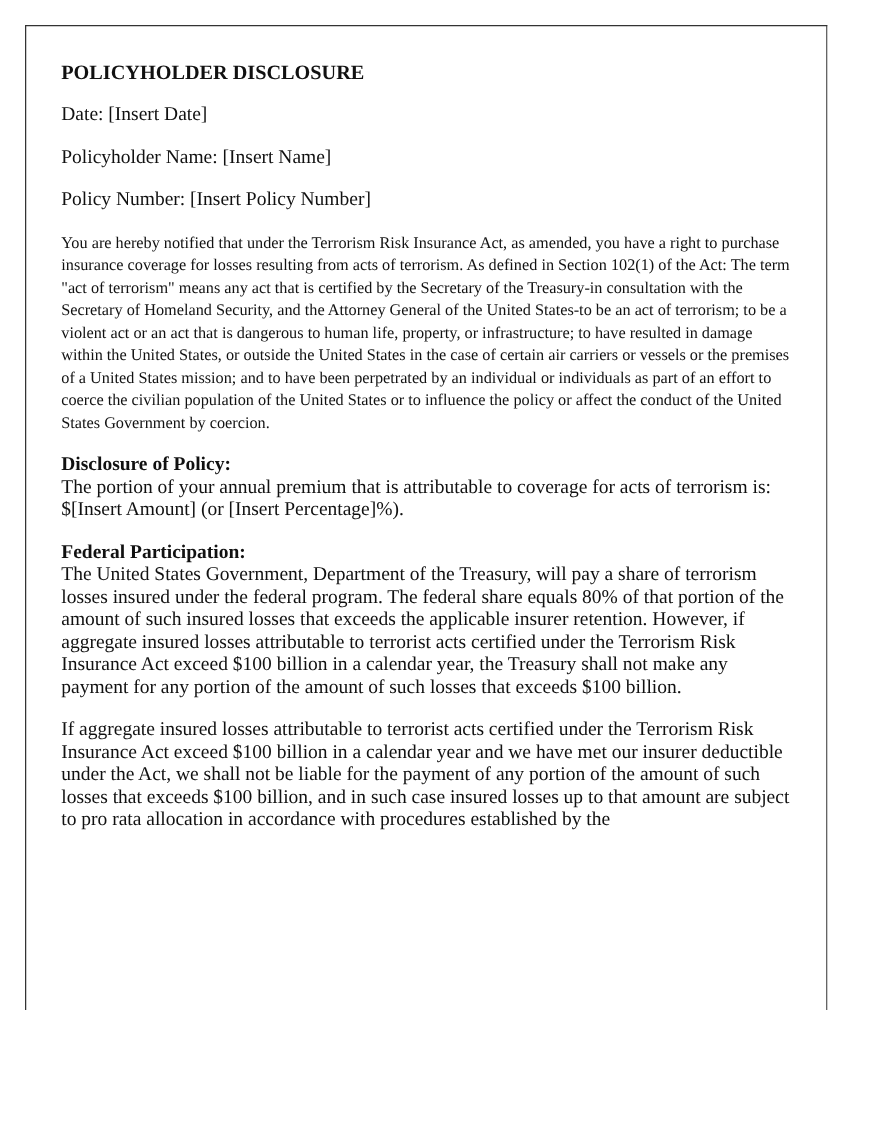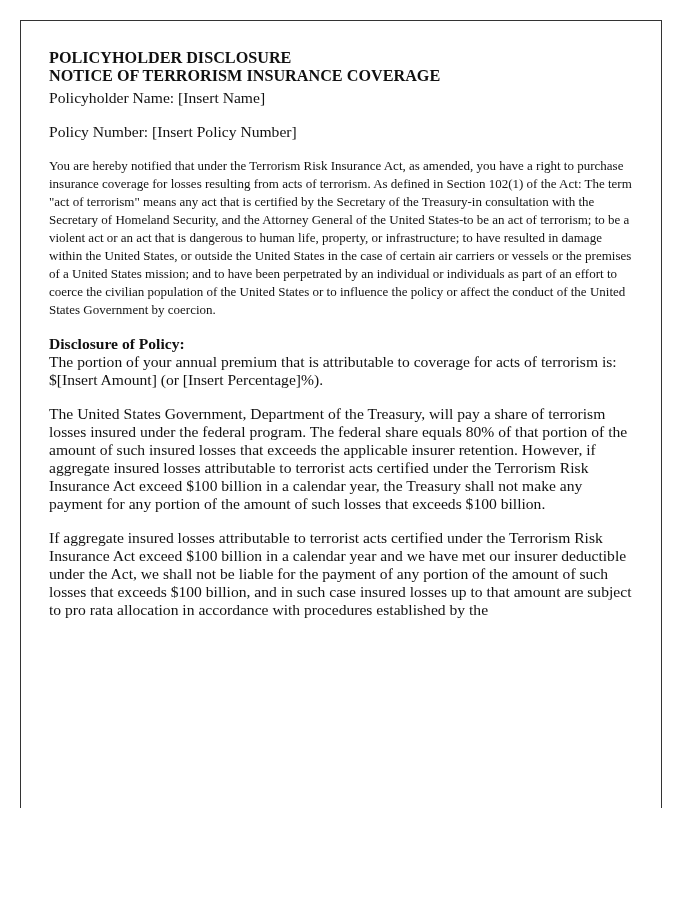--- a/index.html
+++ b/index.html
@@ -29,21 +29,21 @@
       min-height: 1100px;
       border: 1px solid #333333;
       border-bottom: none;
       padding: 28px 28px 0 28px;
       background: #ffffff;
     }
     .title {
       font-weight: bold;
       font-size: 16.2px;
       line-height: 18px;
-      margin: 0 0 4px 0;
+      margin: 0 0 16px 0;
     }
     .title div { margin: 0; }
     .field {
       font-size: 15.6px;
       line-height: 18px;
       margin: 0 0 16px 0;
     }
     .para {
       font-size: 13px;
       line-height: 18px;
@@ -63,35 +63,36 @@
     }
   </style>
 </head>
 <body>
 
 <div class="page-clip">
   <div class="page">
 
     <div class="title">
       <div>POLICYHOLDER DISCLOSURE</div>
-      <div>NOTICE OF TERRORISM INSURANCE COVERAGE</div>
     </div>
 
+    <div class="field">Date: [Insert Date]</div>
     <div class="field">Policyholder Name: [Insert Name]</div>
     <div class="field">Policy Number: [Insert Policy Number]</div>
 
     <div class="para">You are hereby notified that under the Terrorism Risk Insurance Act, as amended, you have a right to purchase insurance coverage for losses resulting from acts of terrorism. As defined in Section 102(1) of the Act: The term "act of terrorism" means any act that is certified by the Secretary of the Treasury-in consultation with the Secretary of Homeland Security, and the Attorney General of the United States-to be an act of terrorism; to be a violent act or an act that is dangerous to human life, property, or infrastructure; to have resulted in damage within the United States, or outside the United States in the case of certain air carriers or vessels or the premises of a United States mission; and to have been perpetrated by an individual or individuals as part of an effort to coerce the civilian population of the United States or to influence the policy or affect the conduct of the United States Government by coercion.</div>
 
 
     <div class="section">
       <div class="section-heading">Disclosure of Policy:</div>
       <div class="section-body">The portion of your annual premium that is attributable to coverage for acts of terrorism is: $[Insert Amount] (or [Insert Percentage]%).</div>
     </div>
 
     <div class="section">
+      <div class="section-heading">Federal Participation:</div>
       <div class="section-body">The United States Government, Department of the Treasury, will pay a share of terrorism losses insured under the federal program. The federal share equals 80% of that portion of the amount of such insured losses that exceeds the applicable insurer retention. However, if aggregate insured losses attributable to terrorist acts certified under the Terrorism Risk Insurance Act exceed $100 billion in a calendar year, the Treasury shall not make any payment for any portion of the amount of such losses that exceeds $100 billion.</div>
     </div>
 
     <div class="section">
       <div class="section-body">If aggregate insured losses attributable to terrorist acts certified under the Terrorism Risk Insurance Act exceed $100 billion in a calendar year and we have met our insurer deductible under the Act, we shall not be liable for the payment of any portion of the amount of such losses that exceeds $100 billion, and in such case insured losses up to that amount are subject to pro rata allocation in accordance with procedures established by the</div>
     </div>
 
   </div>
 </div>
 

